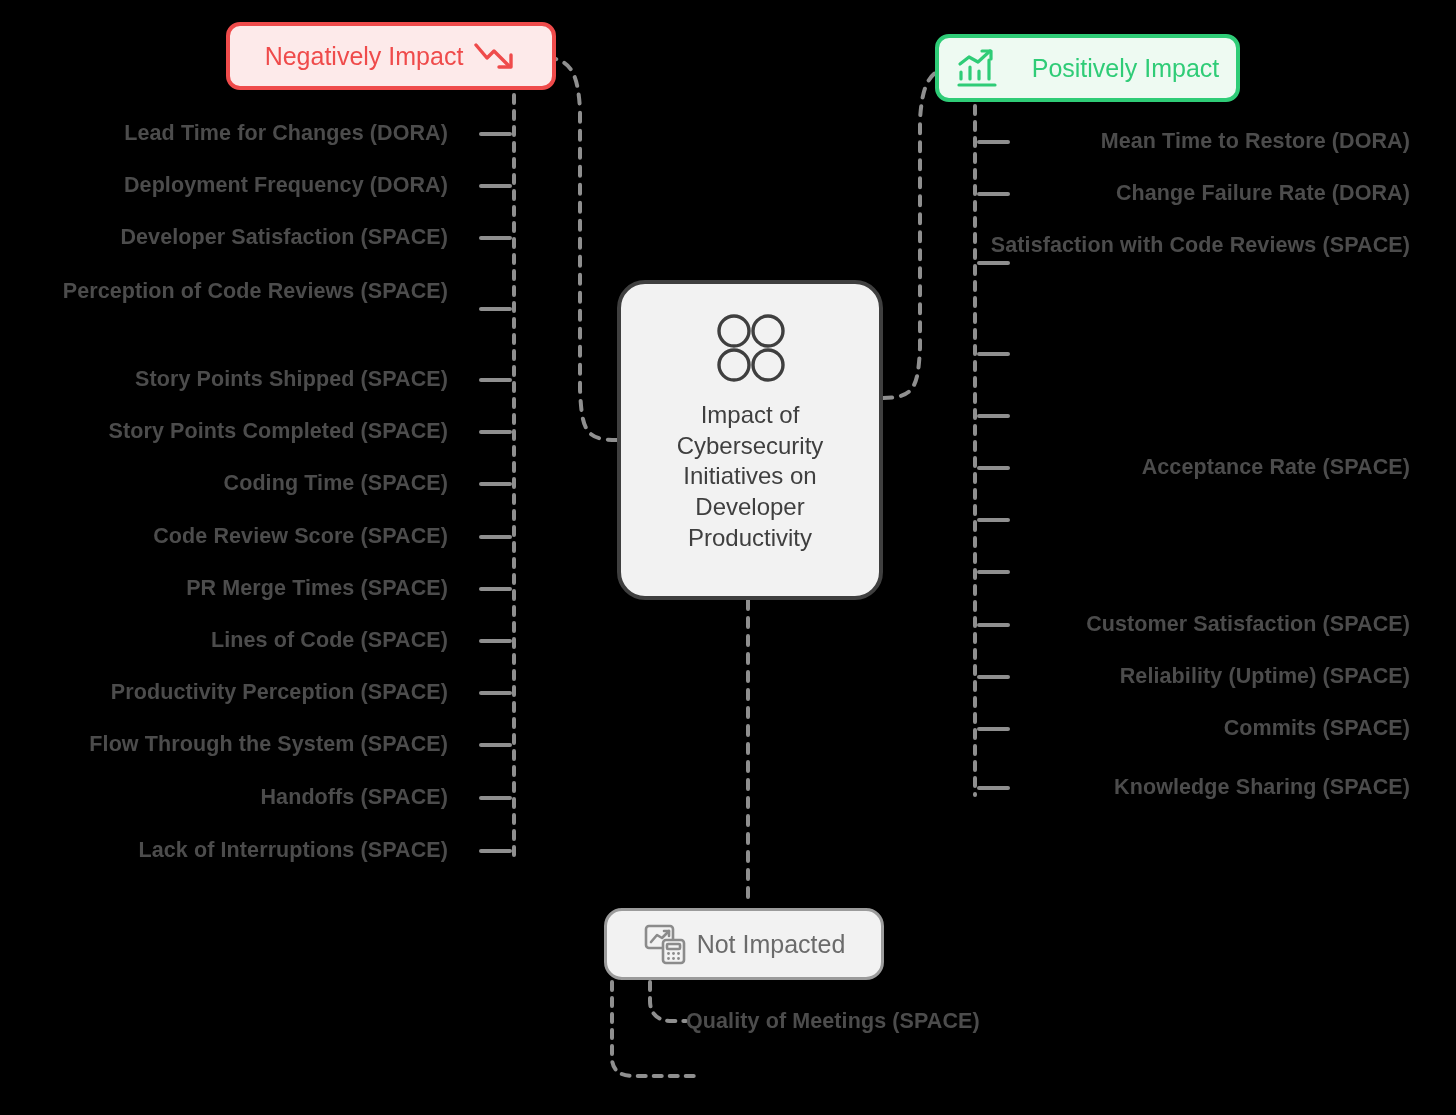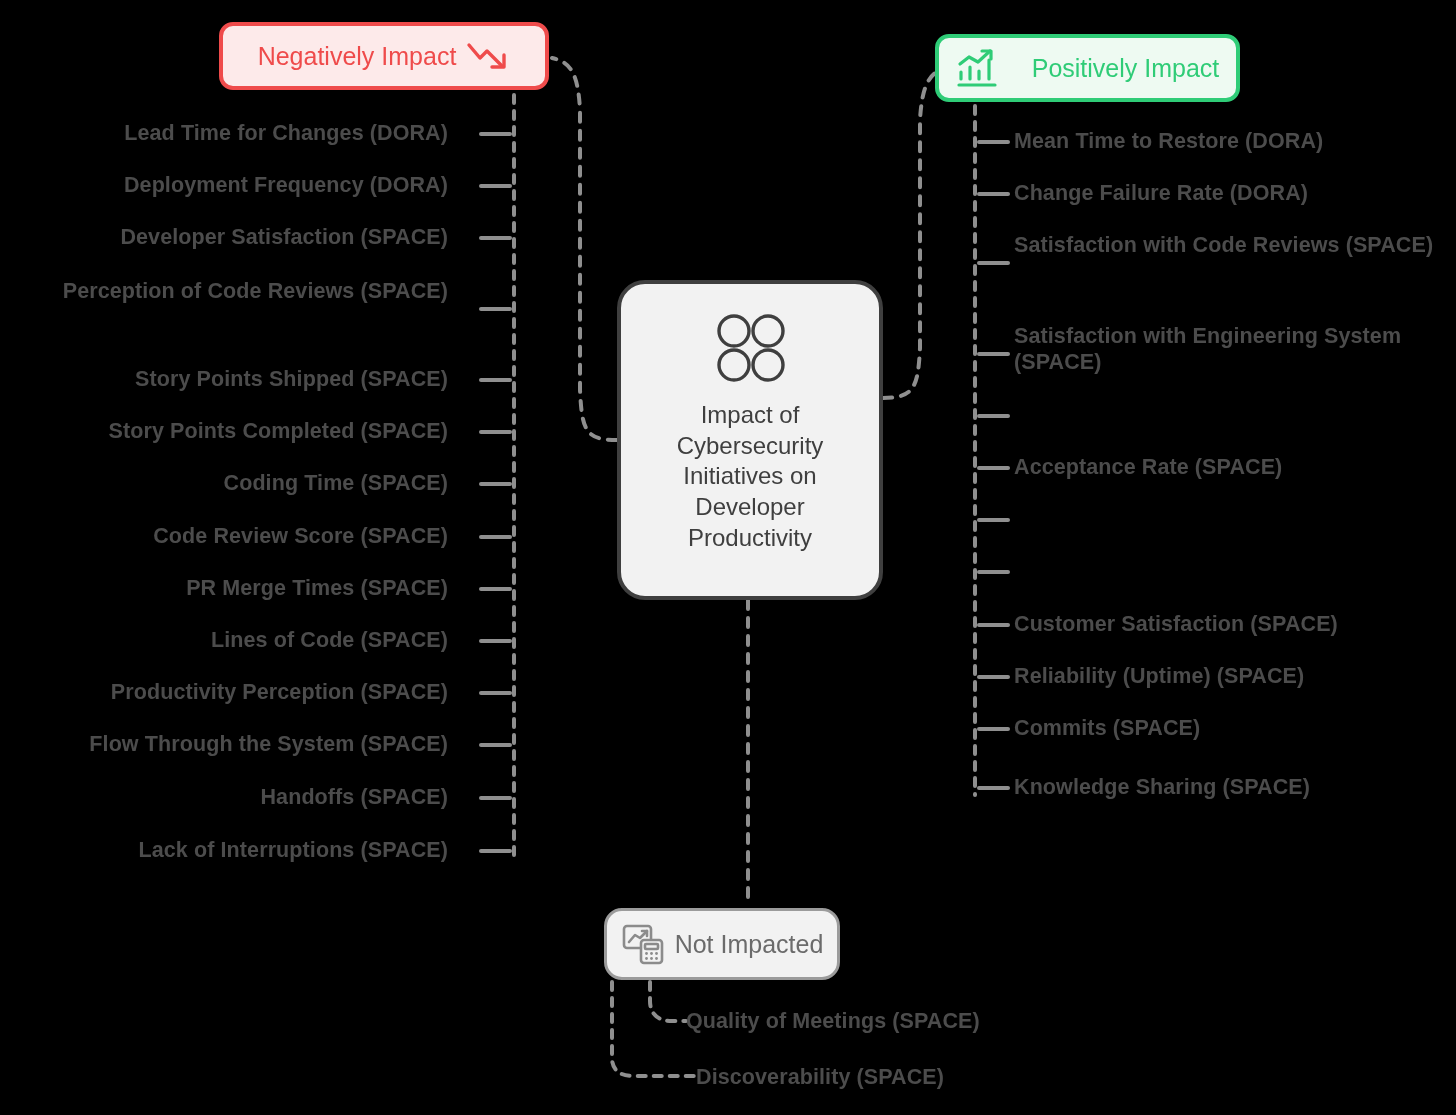--- a/index.html
+++ b/index.html
@@ -16,29 +16,29 @@
     position:absolute;
     display:flex;align-items:center;justify-content:center;gap:10px;
     border-radius:14px;
     box-sizing:border-box;
     font-size:25px;
     white-space:nowrap;
   }
   .pill .pill-label{line-height:1;}
 
   #pill-neg{
-    left:219px;top:22px;width:330px;height:68px;
+    left:226px;top:22px;width:330px;height:68px;
     background:#fdeaea;border:4px solid #ef4b4b;color:#ef4b4b;
   }
   #pill-pos{
     left:935px;top:34px;width:305px;height:68px;
     background:#eefaf2;border:4px solid #2fcc77;color:#2fcc77;gap:34px;
   }
   #pill-not{
-    left:604px;top:908px;width:236px;height:72px;
+    left:604px;top:908px;width:280px;height:72px;
     background:#f2f2f2;border:3px solid #9b9b9b;color:#6b6b6b;
     border-radius:18px;
   }
 
   .pill-icon{display:flex;align-items:center;justify-content:center;}
 
   
   #central{
     position:absolute;left:617px;top:280px;width:266px;height:320px;
     background:#f2f2f2;border:4px solid #3f3f3f;border-radius:28px;
@@ -55,21 +55,21 @@
   
   .leaf{
     position:absolute;
     color:#4c4c4c;
     font-size:21.5px;
     line-height:1.22;
     font-weight:700;
     letter-spacing:.1px;
   }
   .leaf-left{right:1008px;text-align:right;width:470px;}
-  .leaf-right{left:1014px;text-align:left;width:440px;}
+  .leaf-right{left:970px;text-align:right;width:440px;}
   .leaf-bottom{text-align:center;}
 </style>
 </head>
 <body>
 
 <div id="stage">
 
   <svg id="wires" viewBox="0 0 1456 1115" xmlns="http://www.w3.org/2000/svg">
     <g fill="none" stroke="#8f8f8f" stroke-width="4" stroke-linecap="round" stroke-dasharray="9 9">
 
@@ -191,23 +191,21 @@
   <div class="leaf leaf-left" style="top:575px">PR Merge Times (SPACE)</div>
   <div class="leaf leaf-left" style="top:627px">Lines of Code (SPACE)</div>
   <div class="leaf leaf-left" style="top:679px">Productivity Perception (SPACE)</div>
   <div class="leaf leaf-left" style="top:731px">Flow Through the System (SPACE)</div>
   <div class="leaf leaf-left" style="top:784px">Handoffs (SPACE)</div>
   <div class="leaf leaf-left" style="top:837px">Lack of Interruptions (SPACE)</div>
 
   <div class="leaf leaf-right" style="top:128px">Mean Time to Restore (DORA)</div>
   <div class="leaf leaf-right" style="top:180px">Change Failure Rate (DORA)</div>
   <div class="leaf leaf-right" style="top:232px">Satisfaction with Code Reviews (SPACE)</div>
-  <div class="leaf leaf-right" style="top:323px">Satisfaction with Engineering System (SPACE)</div>
   <div class="leaf leaf-right" style="top:454px">Acceptance Rate (SPACE)</div>
   <div class="leaf leaf-right" style="top:663px">Reliability (Uptime) (SPACE)</div>
   <div class="leaf leaf-right" style="top:611px">Customer Satisfaction (SPACE)</div>
   <div class="leaf leaf-right" style="top:715px">Commits (SPACE)</div>
   <div class="leaf leaf-right" style="top:774px">Knowledge Sharing (SPACE)</div>
 
   <div class="leaf leaf-bottom" style="left:686px;top:1008px">Quality of Meetings (SPACE)</div>
-  <div class="leaf leaf-bottom" style="left:696px;top:1064px">Discoverability (SPACE)</div>
 
 </div>
 
 </body></html>

